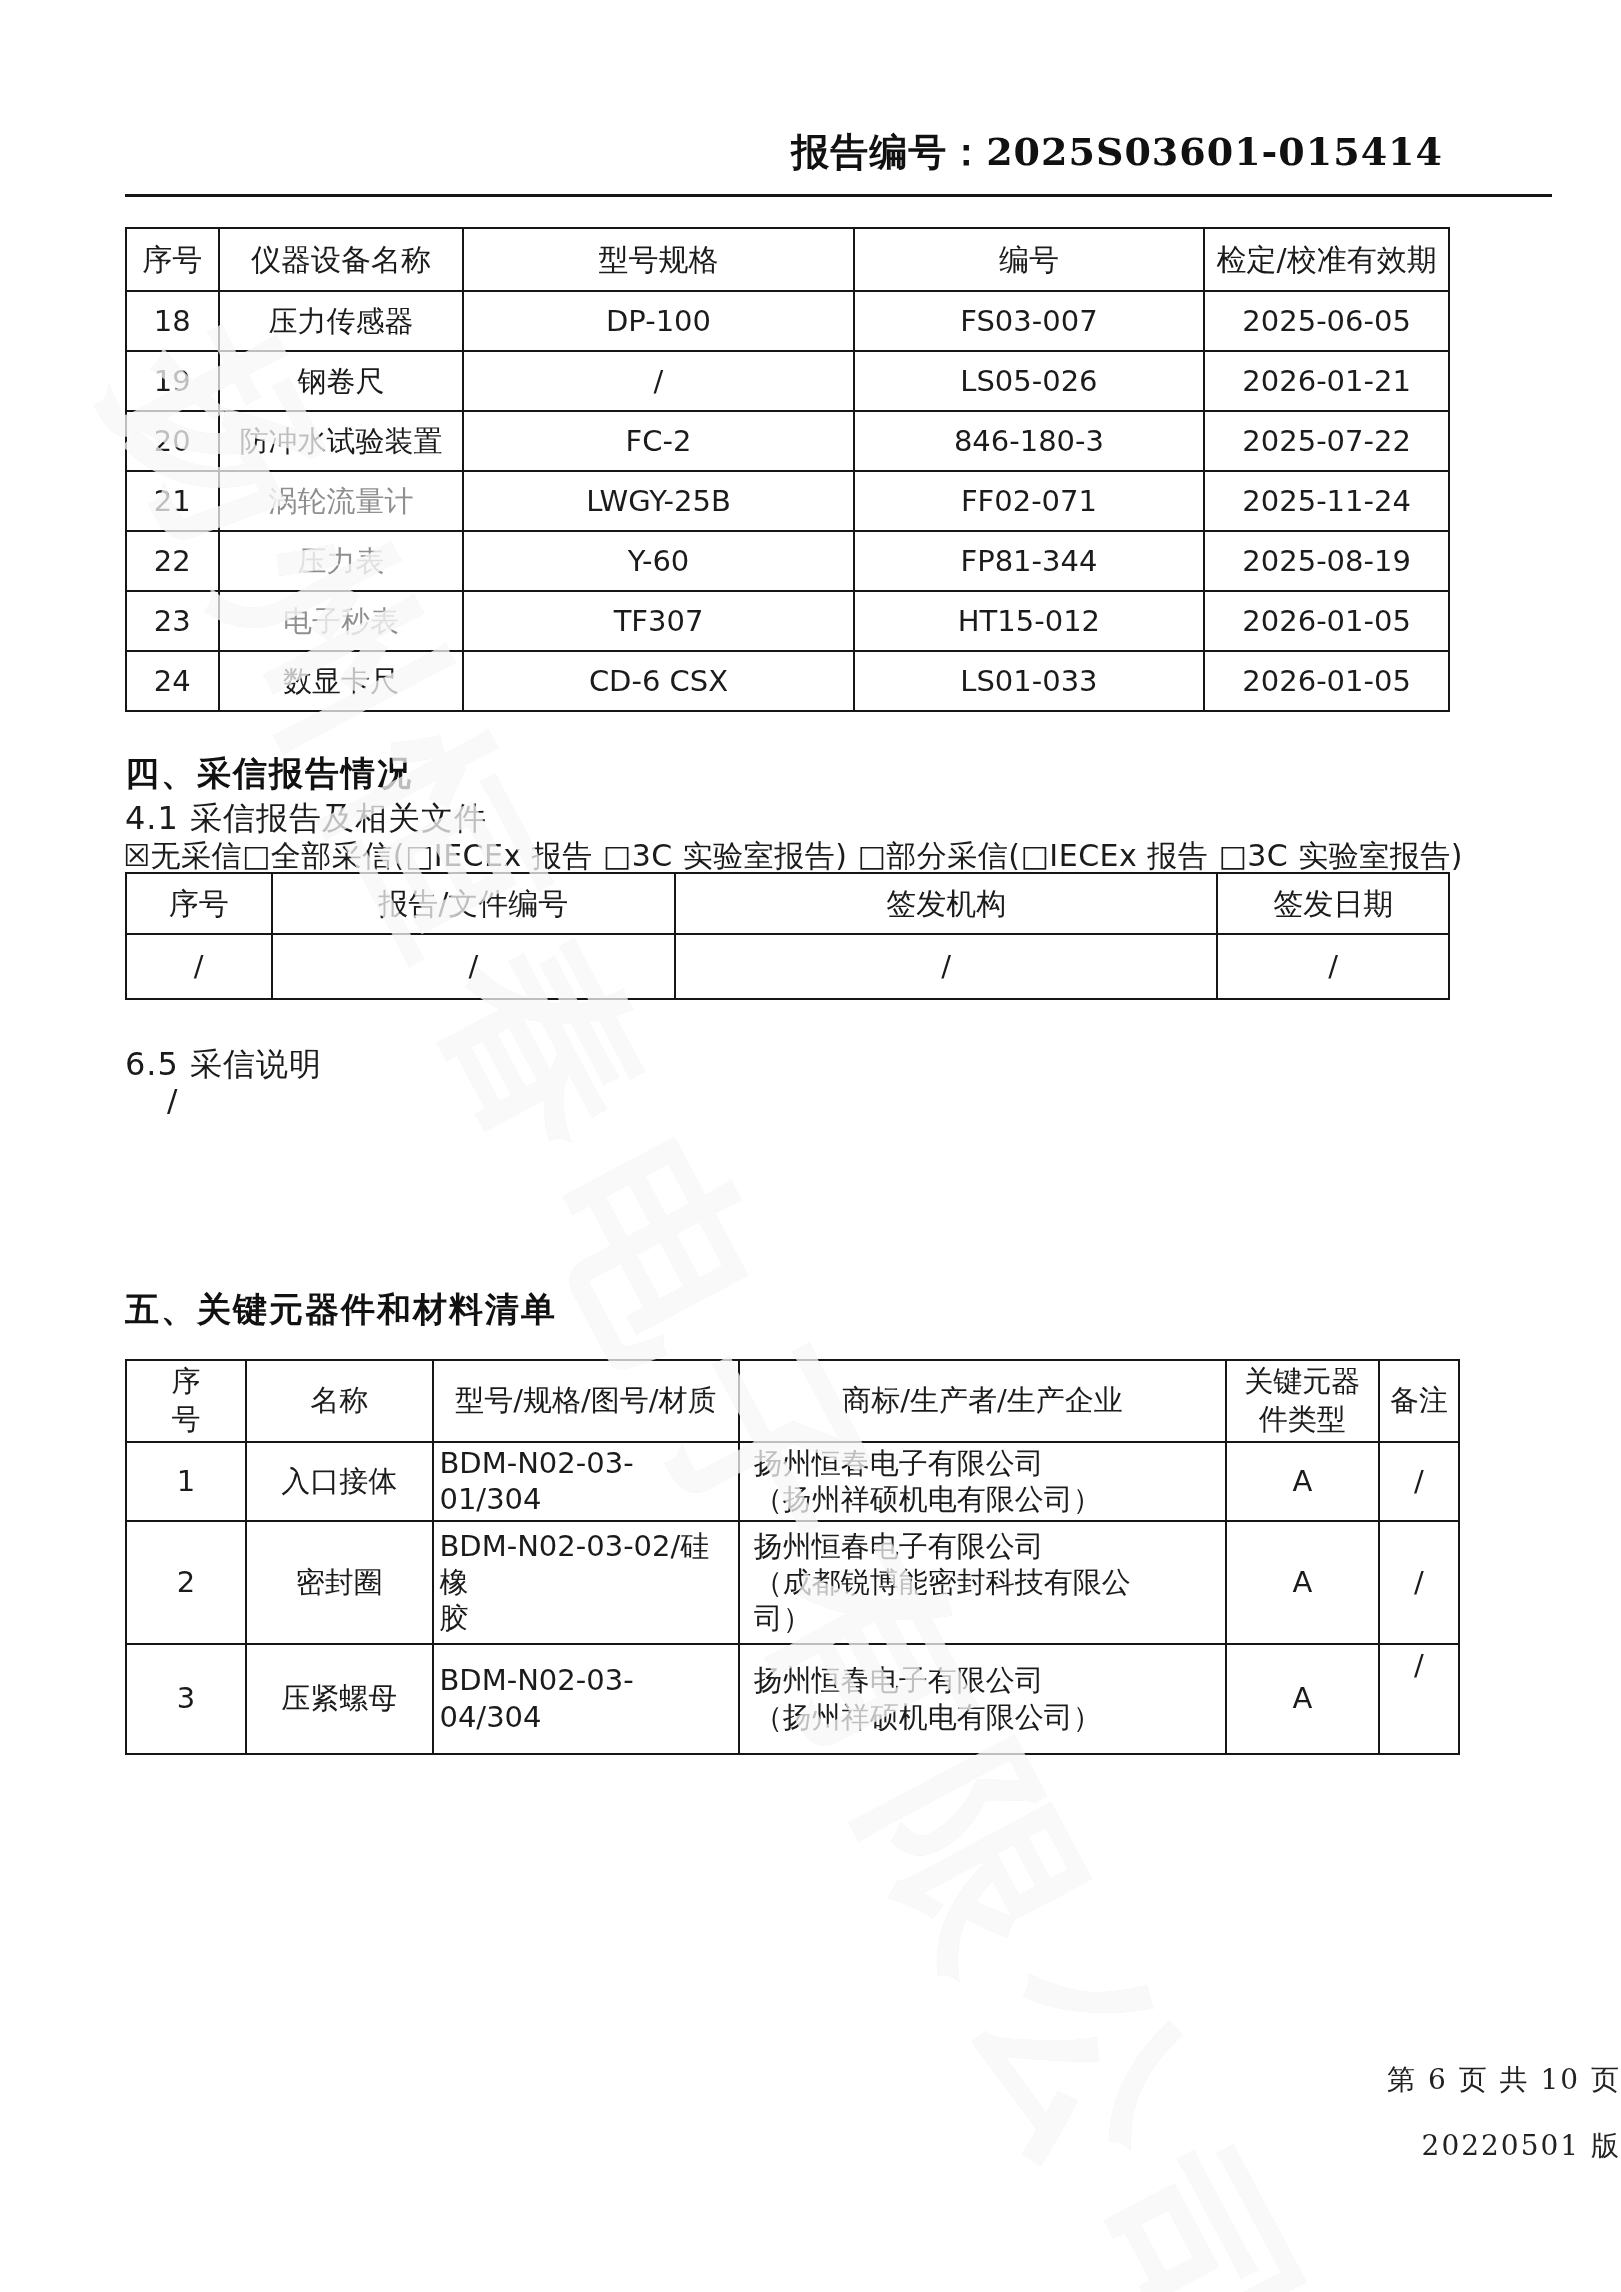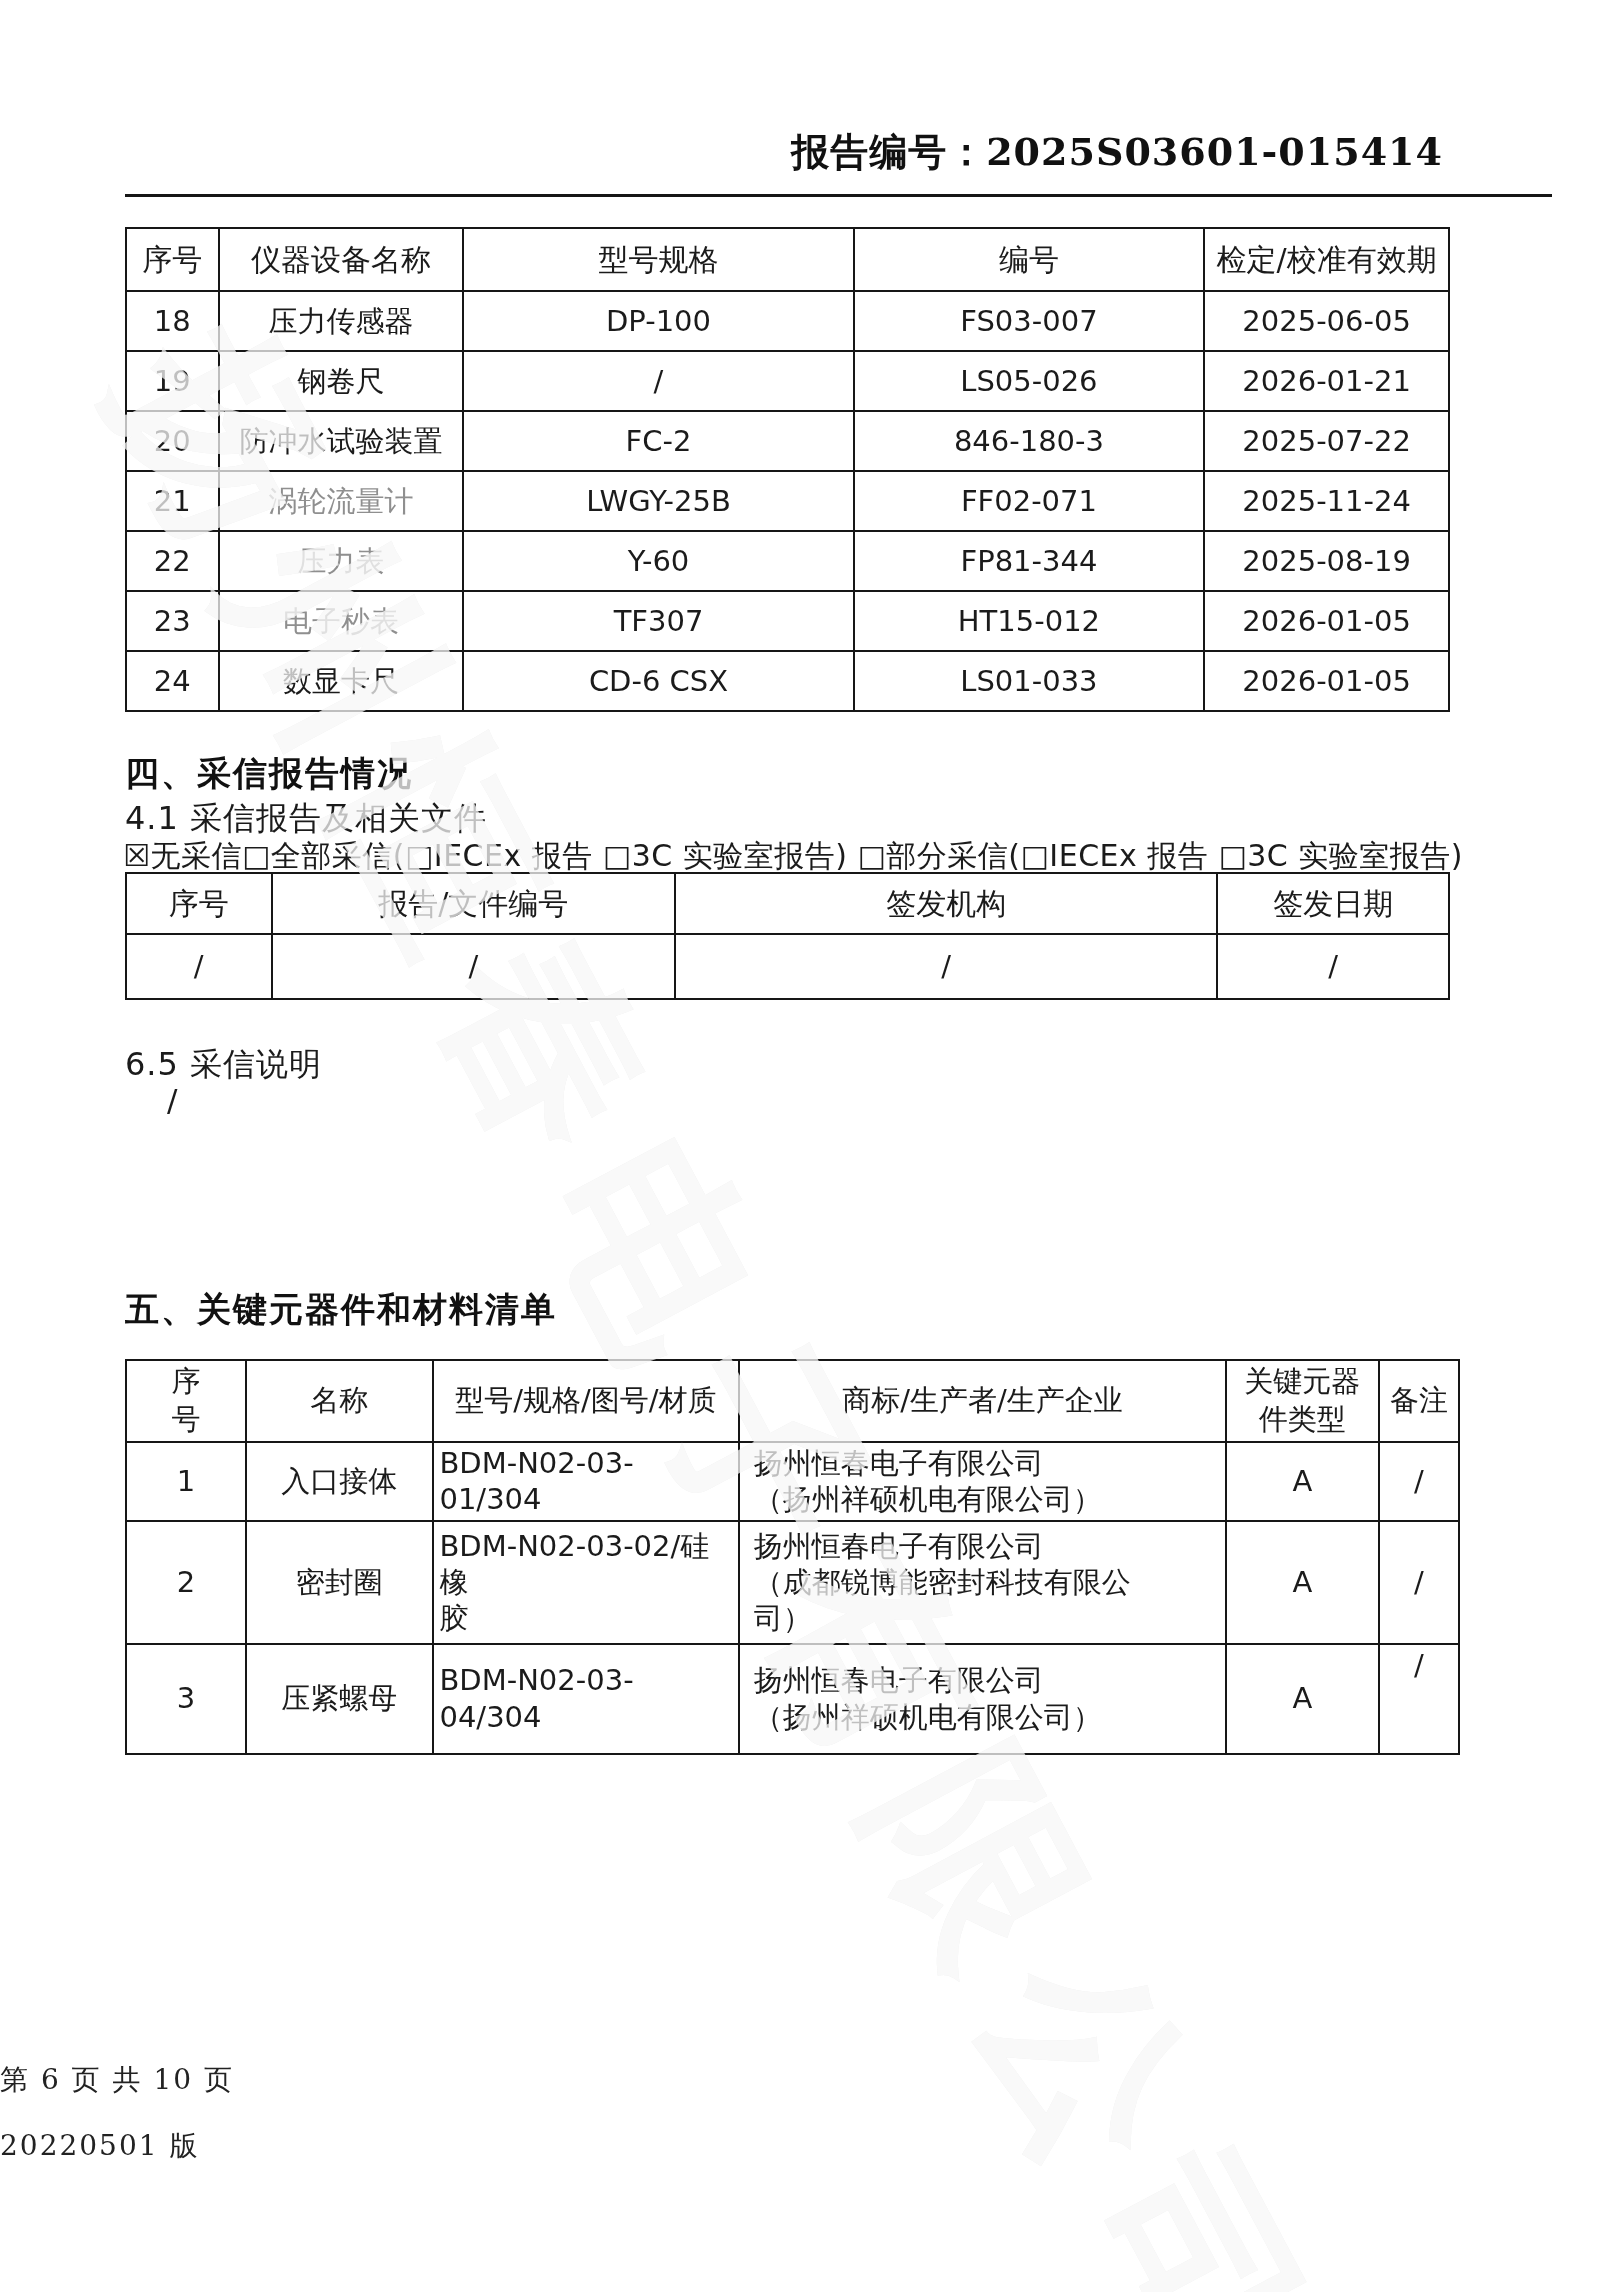--- a/index.html
+++ b/index.html
@@ -75,21 +75,21 @@
     position:absolute;left:123px;
     font-size:30px;color:#1b1b1b;white-space:nowrap;letter-spacing:0.5px;
   }
   .slash{
     position:absolute;left:167px;
     font-size:31px;color:#1b1b1b;
   }
   
   .footer{
     position:absolute;left:0;width:100%;
-    text-align:left;
+    text-align:right;
     font-family:"DejaVu Serif",serif;
     font-size:28px;color:#222;letter-spacing:2px;
   }
 </style>
 </head>
 <body>
 
 <div id="page">
 
   <div class="wm wm-under">扬州恒春电子有限公司</div>

